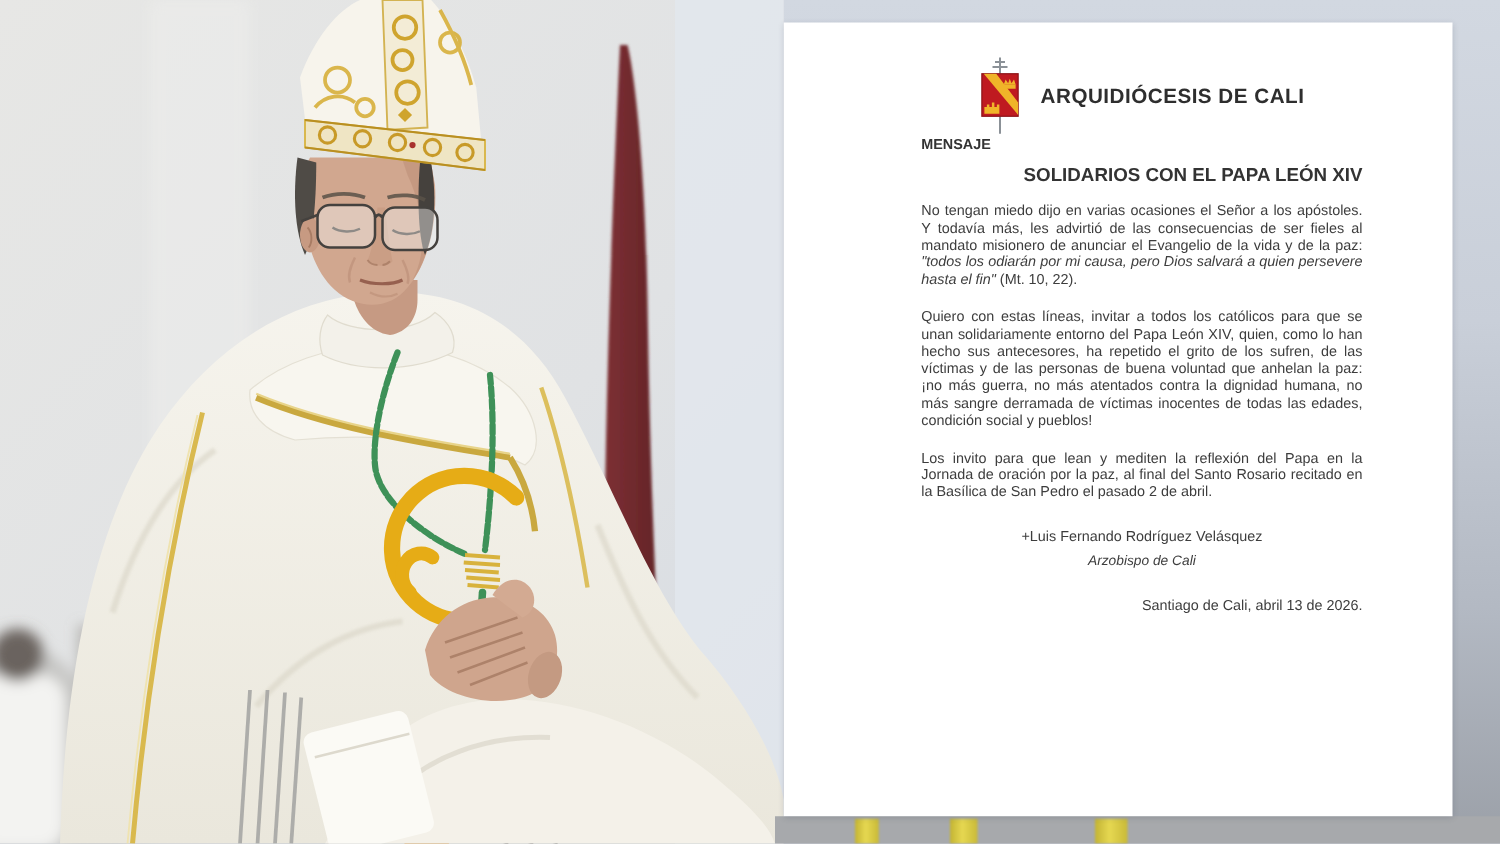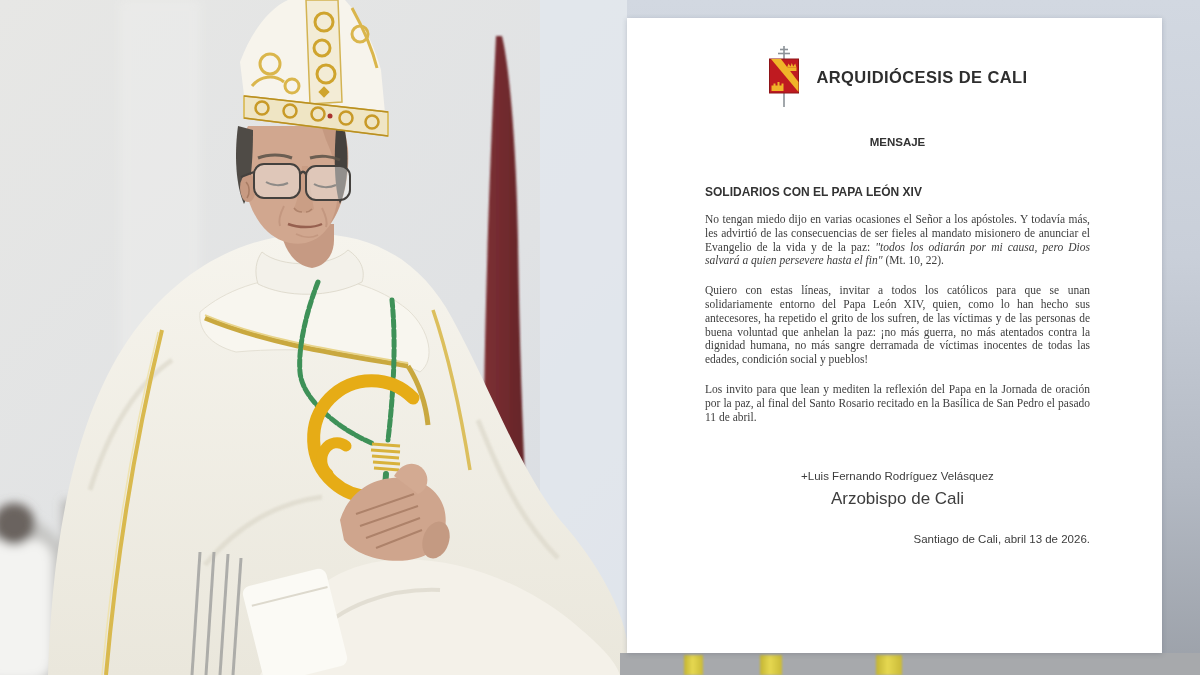--- a/index.html
+++ b/index.html
@@ -16,32 +16,32 @@
     background:linear-gradient(90deg,#c3b434,#e6d851 45%,#c9ba38);}
   .ybar.b1{left:64px;width:19px;}
   .ybar.b2{left:140px;width:22px;}
   .ybar.b3{left:256px;width:26px;}
 
   
   svg.photo{position:absolute;left:0;top:0;}
 
   
   .paper{position:absolute;left:627px;top:18px;width:535px;height:635px;background:#ffffff;
-    box-sizing:border-box;padding:26px 72px 0 78px;color:#3d3d3d;
+    box-sizing:border-box;padding:26px 72px 0 110px;color:#3d3d3d;
     box-shadow:0 1px 5px rgba(50,60,80,.22);}
   .letterhead{display:flex;justify-content:center;align-items:center;gap:15px;height:66px;}
   .org{font-size:16.5px;font-weight:bold;color:#2e2e2e;letter-spacing:.4px;white-space:nowrap;}
-  .doc-title{margin-top:26px;text-align:center;font-weight:bold;font-size:11.5px;color:#333;}
-  .doc-subtitle{margin-top:37px;text-align:left;font-weight:bold;font-size:12px;color:#333;}
+  .doc-title{text-align:left;font-weight:bold;font-size:11.5px;color:#333;}
+  .doc-subtitle{margin-top:10px;text-align:right;font-weight:bold;font-size:15px;color:#333;}
   .body-text{margin-top:14px;}
   p.para{margin:0 0 16px 0;font-size:11.5px;line-height:13.8px;text-align:justify;
-    text-justify:inter-word;color:#3d3d3d;font-family:Liberation Serif, serif;}
+    text-justify:inter-word;color:#3d3d3d;}
   p.para em{font-style:italic;}
-  .sig-name{margin-top:46px;text-align:center;font-size:11.5px;}
-  .sig-role{margin-top:7px;text-align:center;font-size:17px;}
+  .sig-name{margin-top:22px;text-align:center;font-size:11.5px;}
+  .sig-role{margin-top:7px;text-align:center;font-size:11px;font-style:italic;}
   .dateline{margin-top:24px;text-align:right;font-size:11.5px;}
 </style>
 </head>
 <body>
 
 <div class="canvas">
 
   <div class="backdrop"></div>
 
   <svg class="photo" width="627" height="675" viewBox="0 0 627 675">
@@ -252,20 +252,20 @@
       </svg>
       <div class="org">ARQUIDIÓCESIS DE CALI</div>
     </div>
 
     <div class="doc-title">MENSAJE</div>
     <div class="doc-subtitle">SOLIDARIOS CON EL PAPA LEÓN XIV</div>
 
     <div class="body-text">
       <p class="para"><span>No tengan miedo dijo en varias ocasiones el Señor a los apóstoles. Y todavía más, les advirtió de las consecuencias de ser fieles al mandato misionero de anunciar el Evangelio de la vida y de la paz: </span><em>"todos los odiarán por mi causa, pero Dios salvará a quien persevere hasta el fin"</em><span> (Mt. 10, 22).</span></p>
       <p class="para">Quiero con estas líneas, invitar a todos los católicos para que se unan solidariamente entorno del Papa León XIV, quien, como lo han hecho sus antecesores, ha repetido el grito de los sufren, de las víctimas y de las personas de buena voluntad que anhelan la paz: ¡no más guerra, no más atentados contra la dignidad humana, no más sangre derramada de víctimas inocentes de todas las edades, condición social y pueblos!</p>
-      <p class="para">Los invito para que lean y mediten la reflexión del Papa en la Jornada de oración por la paz, al final del Santo Rosario recitado en la Basílica de San Pedro el pasado 11 de abril.</p>
+      <p class="para">Los invito para que lean y mediten la reflexión del Papa en la Jornada de oración por la paz, al final del Santo Rosario recitado en la Basílica de San Pedro el pasado 2 de abril.</p>
     </div>
 
     <div class="sig-name">+Luis Fernando Rodríguez Velásquez</div>
     <div class="sig-role">Arzobispo de Cali</div>
     <div class="dateline">Santiago de Cali, abril 13 de 2026.</div>
   </div>
 </div>
 
 </body></html>

